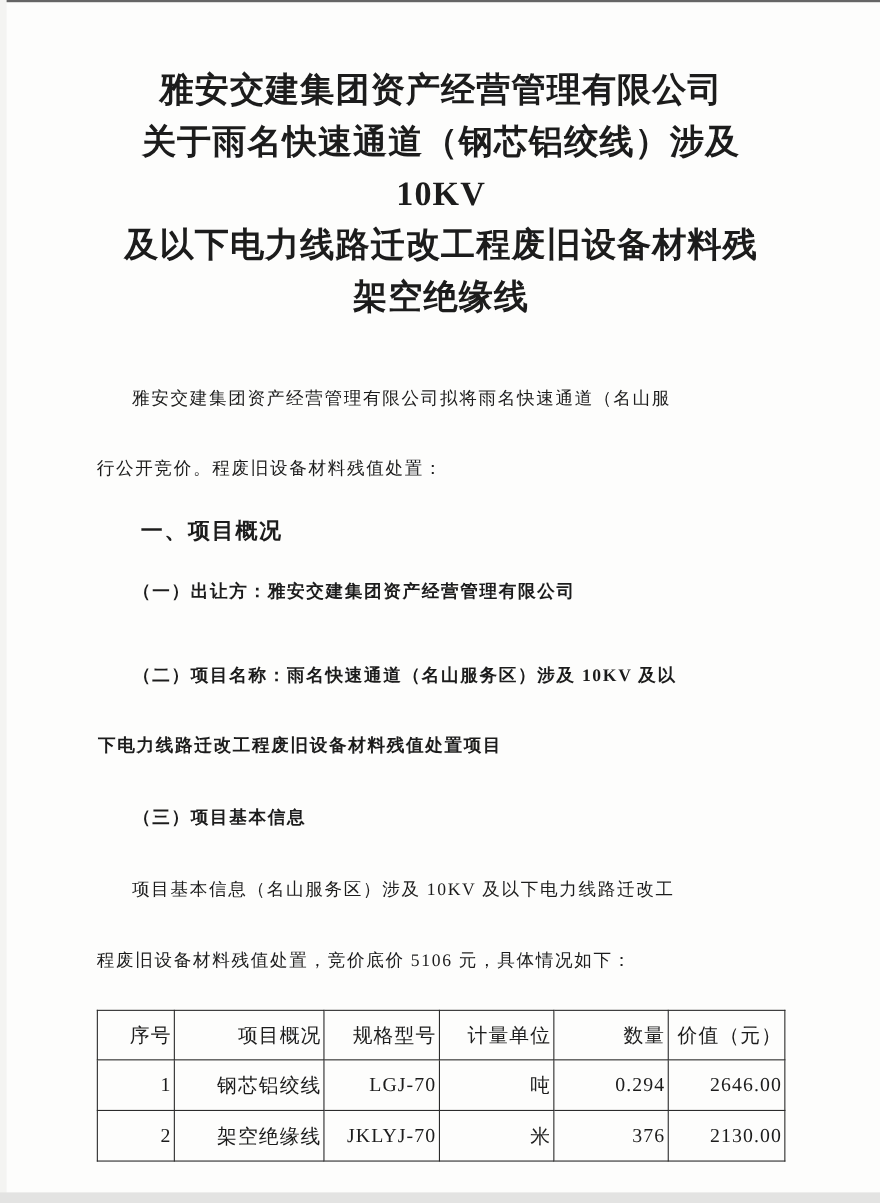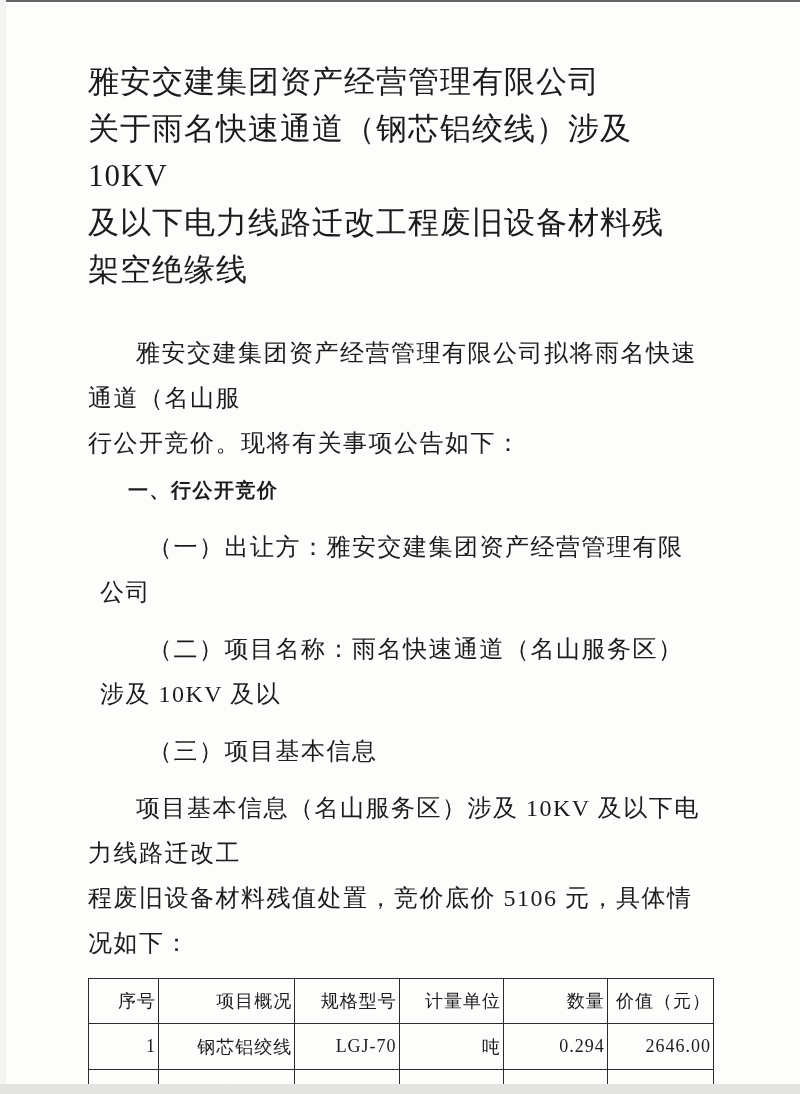--- a/index.html
+++ b/index.html
@@ -34,46 +34,46 @@
     top: 0; left: 0;
     width: 6px; height: 100%;
     background: #f4f4f2;
   }
   .doc {
     position: relative;
     padding: 58px 86px 0 88px;
   }
   .doc-title {
     margin: 0 0 10px 0;
-    text-align: left;
+    text-align: center;
     font-size: 31px;
-    font-weight: normal;
+    font-weight: bold;
     line-height: 47px;
     letter-spacing: 1px;
   }
   .doc-title .tline { display: block; }
   .para {
-    font-size: 24px;
-    line-height: 45px;
+    font-size: 16px;
+    line-height: 64px;
     letter-spacing: 1.5px;
     margin: 0;
   }
   .para .pline { display: block; }
   .indent { text-indent: 2em; }
   .intro { margin-top: 38px; }
   .sec-heading {
     font-size: 20px;
     font-weight: bold;
     letter-spacing: 1.5px;
     line-height: 45px;
     text-indent: 2em;
     margin: 0;
   }
   .sec-heading.first { margin-top: 2px; }
-  .item { margin: 12px; }
+  .item { margin: 1px; font-weight: bold; }
   .item.gap { margin-top: 12px; }
   .detail { margin-top: 2px; }
   table.assets {
     width: 100%;
     border-collapse: collapse;
     table-layout: fixed;
     margin-top: 12px;
     font-size: 18px;
     letter-spacing: 1px;
   }
@@ -99,31 +99,32 @@
 
   <h1 class="doc-title">
     <span class="tline">雅安交建集团资产经营管理有限公司</span>
     <span class="tline">关于雨名快速通道（钢芯铝绞线）涉及 10KV</span>
     <span class="tline">及以下电力线路迁改工程废旧设备材料残</span>
     <span class="tline">架空绝缘线</span>
   </h1>
 
   <div class="para intro">
     <span class="pline indent">雅安交建集团资产经营管理有限公司拟将雨名快速通道（名山服</span>
-    <span class="pline">行公开竞价。现将有关事项公告如下：</span>
+    <span class="pline">行公开竞价。程废旧设备材料残值处置：</span>
   </div>
 
-  <div class="sec-heading first">一、行公开竞价</div>
+  <div class="sec-heading first">一、项目概况</div>
 
   <div class="para item">
     <span class="pline indent">（一）出让方：雅安交建集团资产经营管理有限公司</span>
   </div>
 
   <div class="para item gap">
     <span class="pline indent">（二）项目名称：雨名快速通道（名山服务区）涉及 10KV 及以</span>
+    <span class="pline">下电力线路迁改工程废旧设备材料残值处置项目</span>
   </div>
 
   <div class="para item">
     <span class="pline indent">（三）项目基本信息</span>
   </div>
 
   <div class="para detail">
     <span class="pline indent">项目基本信息（名山服务区）涉及 10KV 及以下电力线路迁改工</span>
     <span class="pline">程废旧设备材料残值处置，竞价底价 5106 元，具体情况如下：</span>
   </div>

